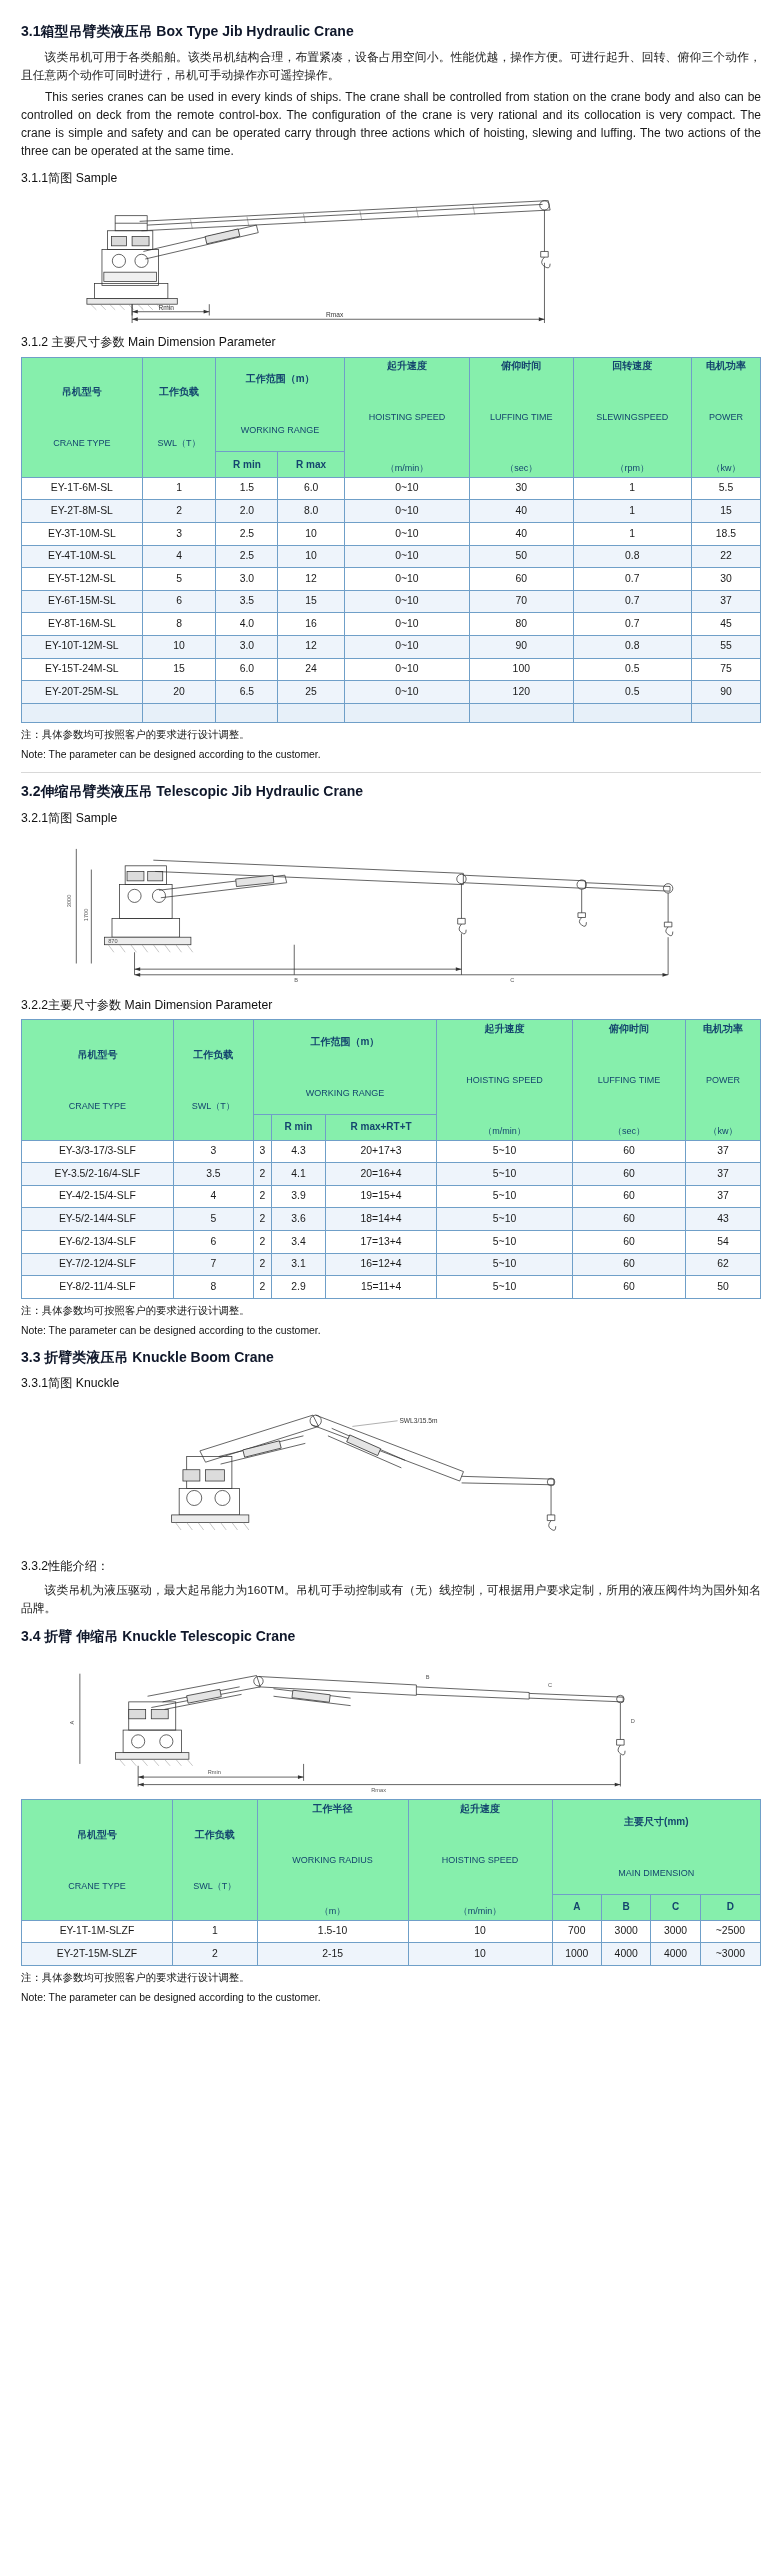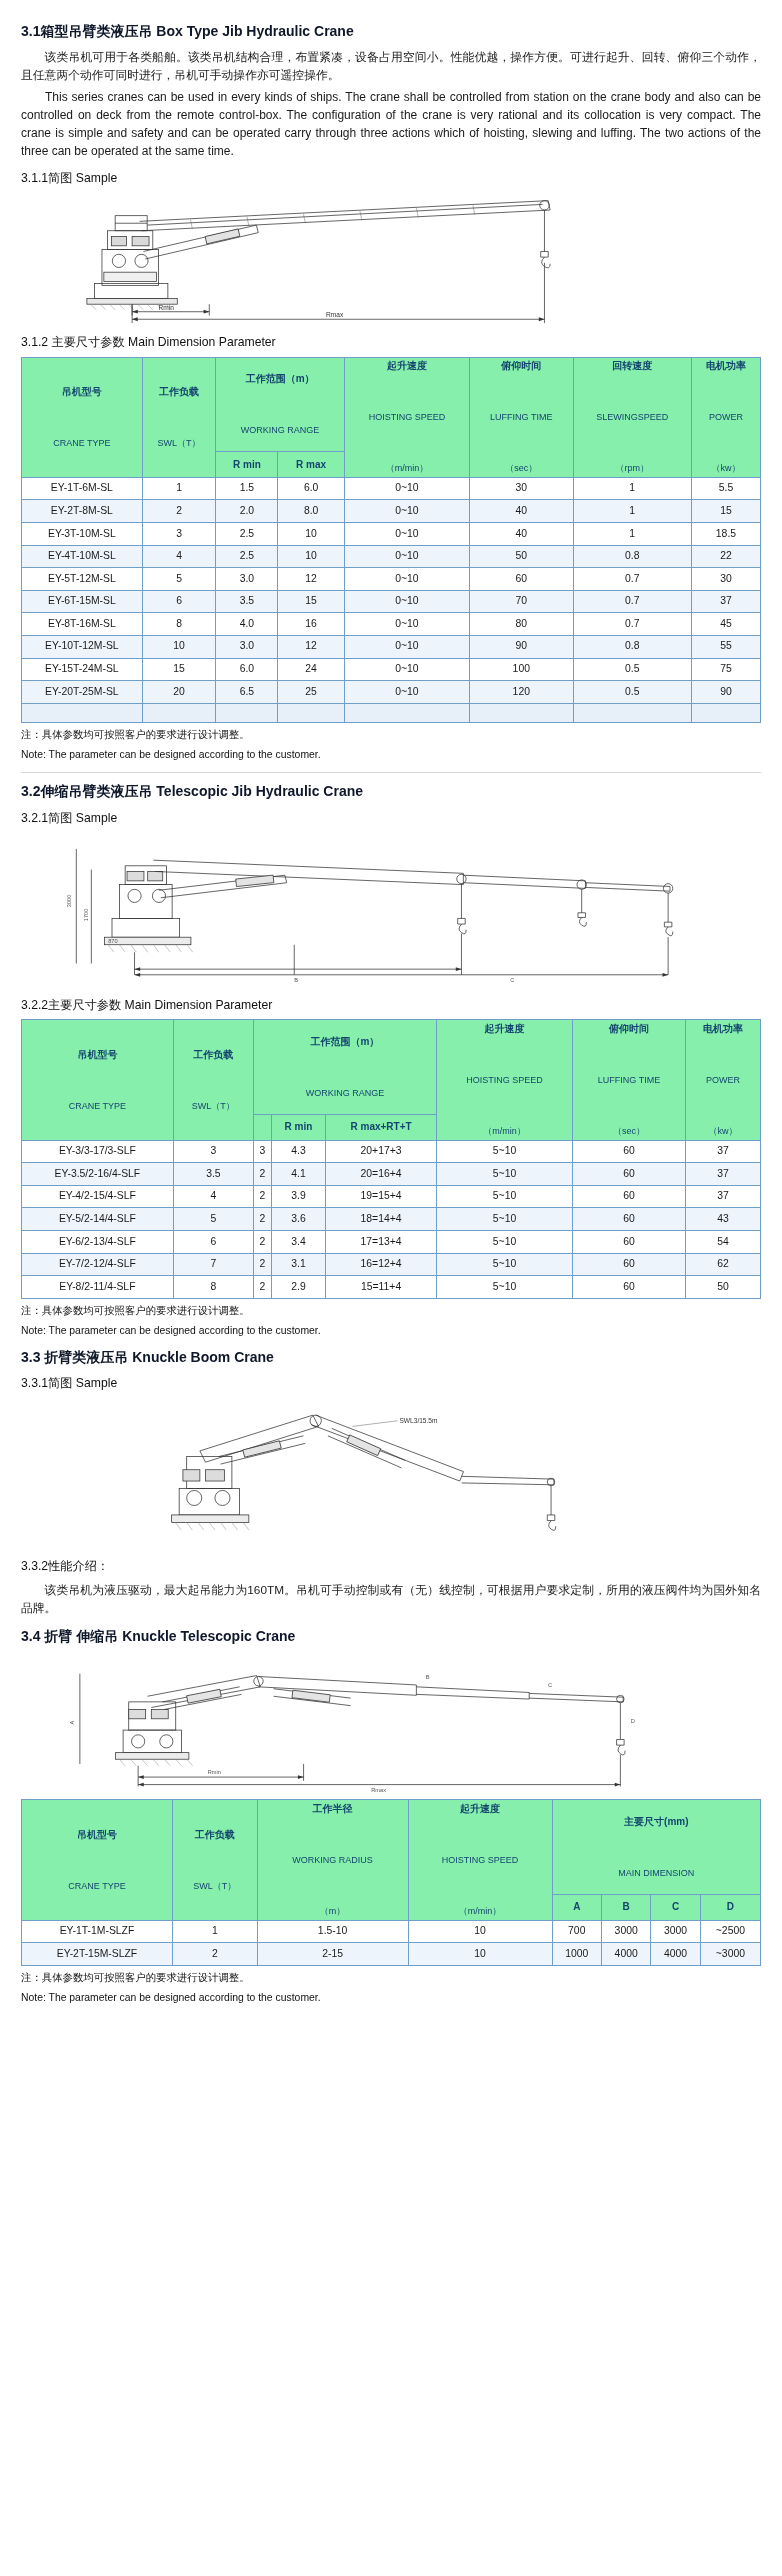--- a/index.html
+++ b/index.html
@@ -521,21 +521,21 @@
           <td>60</td>
           <td>50</td>
         </tr>
       </tbody>
   </table>
 
   <p class="note">注：具体参数均可按照客户的要求进行设计调整。</p>
   <p class="note">Note: The parameter can be designed according to the customer.</p>
 
   <h2 class="sec">3.3 折臂类液压吊 Knuckle Boom Crane</h2>
-  <h3 class="sub">3.3.1简图 Sample</h3>
+  <h3 class="sub">3.3.1简图 Knuckle</h3>
 
   <div class="figwrap">
     <svg class="fig" viewBox="0 0 786 160" width="741" height="151" xmlns="http://www.w3.org/2000/svg">
       <g stroke="#333" fill="none" stroke-width="0.8">
 
         <rect x="168" y="96" width="64" height="28"></rect>
         <rect x="176" y="62" width="48" height="34"></rect>
         <rect x="160" y="124" width="82" height="8" fill="#ececec"></rect>
         <g stroke="#888" stroke-width="0.5">
           <line x1="164" y1="132" x2="170" y2="140"></line>

